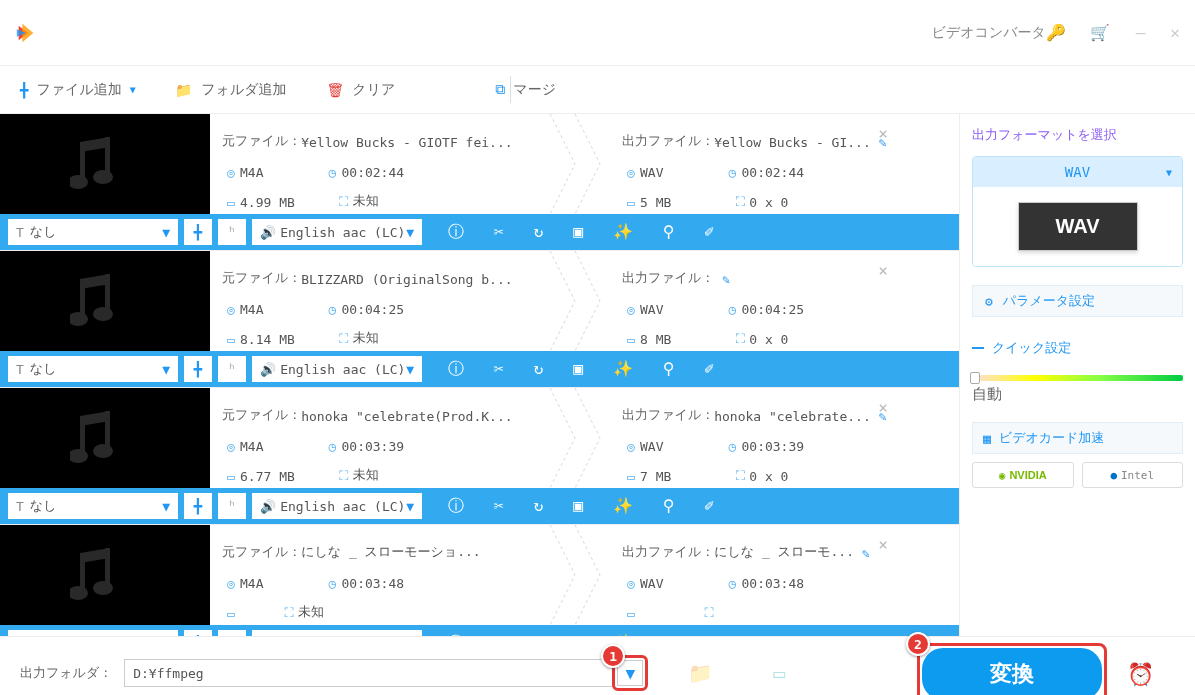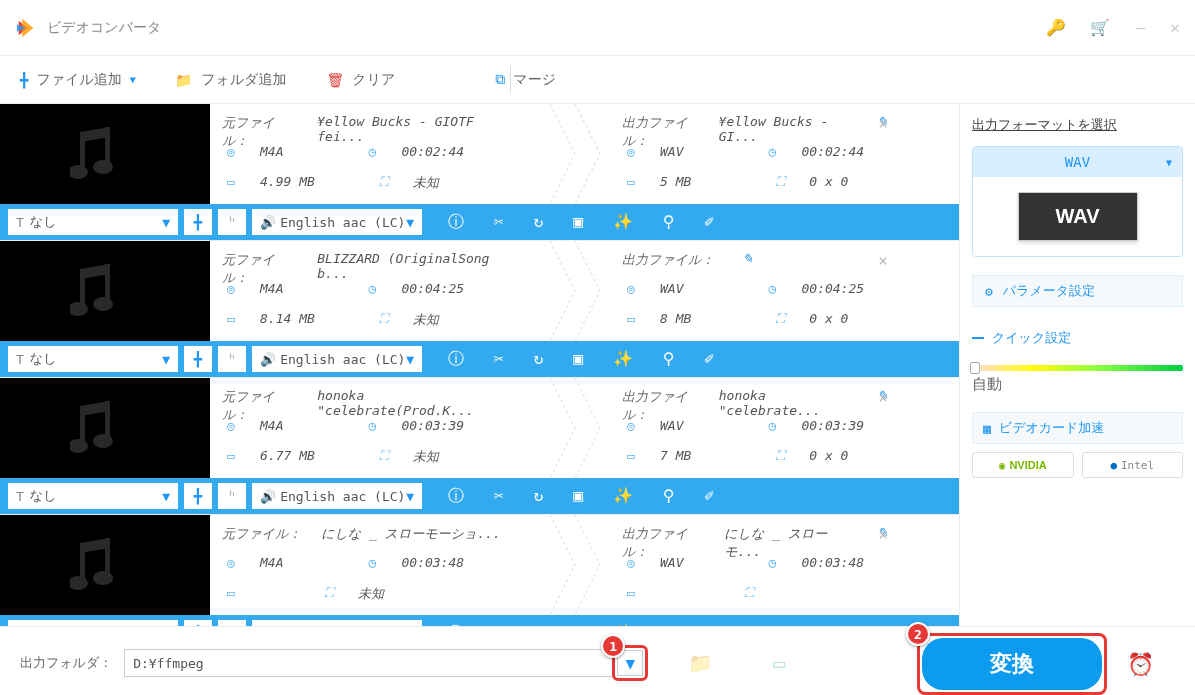--- a/index.html
+++ b/index.html
@@ -1,18 +1,18 @@
 <!DOCTYPE html>
 <html><head>
 <meta charset="utf-8">
 <style>
 * { box-sizing: border-box; margin: 0; padding: 0; font-family: "MS Gothic", "Meiryo", monospace, sans-serif; }
 body { width: 1195px; height: 695px; background: #fff; overflow: hidden; position: relative; }
 
-.titlebar { height: 56px; display: flex; align-items: center; padding: 0 15px; border-bottom: 1px solid #eee; }
+.titlebar { height: 66px; display: flex; align-items: center; padding: 0 15px; border-bottom: 1px solid #eee; text-align: right; }
 .logo { width: 22px; height: 22px; margin-right: 10px; }
 .title-text { color: #888; font-size: 14px; flex: 1; }
 .title-icons { display: flex; gap: 25px; align-items: center; }
 .title-icon { color: #ccc; font-size: 16px; cursor: pointer; }
 .pink { color: #e89; }
 
 .toolbar { height: 48px; display: flex; align-items: center; padding: 0 20px; gap: 40px; border-bottom: 1px solid #eee; position: relative; }
 .toolbar-sep { position: absolute; left: 510px; top: 10px; bottom: 10px; width: 1px; background: #ddd; }
 .tb-btn { display: flex; align-items: center; gap: 8px; color: #666; font-size: 14px; cursor: pointer; }
 .plus-blue { color: #2196F3; font-weight: bold; }
@@ -23,39 +23,39 @@
 
 .main-area { display: flex; height: 522px; }
 .left-col { width: 960px; overflow: hidden; border-right: 1px solid #eee; }
 .right-col { width: 235px; padding: 12px; position: relative; }
 
 .file-item { display: flex; flex-direction: column; border-bottom: 1px solid #eee; }
 .file-top { display: flex; height: 100px; }
 .thumb { width: 210px; background: #000; display: flex; align-items: center; justify-content: center; }
 .thumb svg { opacity: 0.35; }
 .info-src { width: 320px; padding: 10px 12px; font-size: 13px; color: #555; }
-.info-row { display: flex; align-items: flex-start; height: 26px; gap: 20px; font-style: italic; }
+.info-row { display: flex; align-items: flex-end; height: 26px; gap: 0; }
 .info-row + .info-row { margin-top: 4px; }
 .info-label { color: #666; }
 .ic-blue { color: #5bb3f0; width: 18px; display: inline-block; text-align: center; }
 .divider-arrows { width: 80px; display: flex; align-items: center; justify-content: center; position: relative; }
 .info-out { width: 290px; padding: 10px 12px; font-size: 13px; color: #555; position: relative; }
 .close-x { position: absolute; right: 12px; top: 10px; color: #bbb; font-size: 16px; cursor: pointer; }
 .edit-pen { color: #2196F3; margin-left: 8px; cursor: pointer; }
 
 .action-bar { height: 36px; background: #33aaf0; display: flex; align-items: center; padding: 0 8px; gap: 6px; color: #fff; }
 .sub-dd { background: #fff; color: #555; height: 26px; display: flex; align-items: center; padding: 0 8px; font-size: 13px; border: none; }
 .sub-dd-w1 { width: 170px; }
 .sub-dd-w2 { width: 170px; }
 .sq-btn { width: 28px; height: 26px; background: #fff; color: #2196F3; display: flex; align-items: center; justify-content: center; cursor: pointer; font-size: 14px; }
 .dd-arrow { color: #2196F3; margin-left: auto; }
 .action-icons { margin-left: 20px; display: flex; gap: 30px; }
 .action-icon { color: #fff; font-size: 16px; cursor: pointer; }
 
-.right-title { font-size: 13px; color: #404040; margin-bottom: 12px; text-decoration: underline; }
+.right-title { font-size: 13px; color: #8b5cf6; margin-bottom: 12px; }
 .format-box { border: 1px solid #bde3f9; border-radius: 4px; overflow: hidden; }
 .format-header { background: #d9efff; height: 30px; display: flex; align-items: center; justify-content: center; color: #2196F3; font-size: 14px; position: relative; }
 .format-header .chev-blue { position: absolute; right: 10px; }
 .format-body { padding: 15px; display: flex; align-items: center; justify-content: center; background: #fff; }
 .wav-card { width: 120px; border: 1px solid #ccc; box-shadow: 0 2px 4px rgba(0,0,0,0.15); }
 .wav-top { background: #333; color: #fff; text-align: center; padding: 12px 0; font-size: 20px; font-weight: bold; font-family: Arial; }
 .wav-bot { background: #000; color: #fff; text-align: center; padding: 4px 0; font-size: 10px; }
 .lossless-logo { font-family: Arial; font-size: 14px; font-weight: bold; font-style: italic; letter-spacing: -0.5px; }
 
 .param-btn { margin-top: 18px; height: 32px; background: #f5f9fc; border: 1px solid #e0eef8; display: flex; align-items: center; padding: 0 12px; gap: 10px; color: #2196F3; font-size: 13px; cursor: pointer; }

